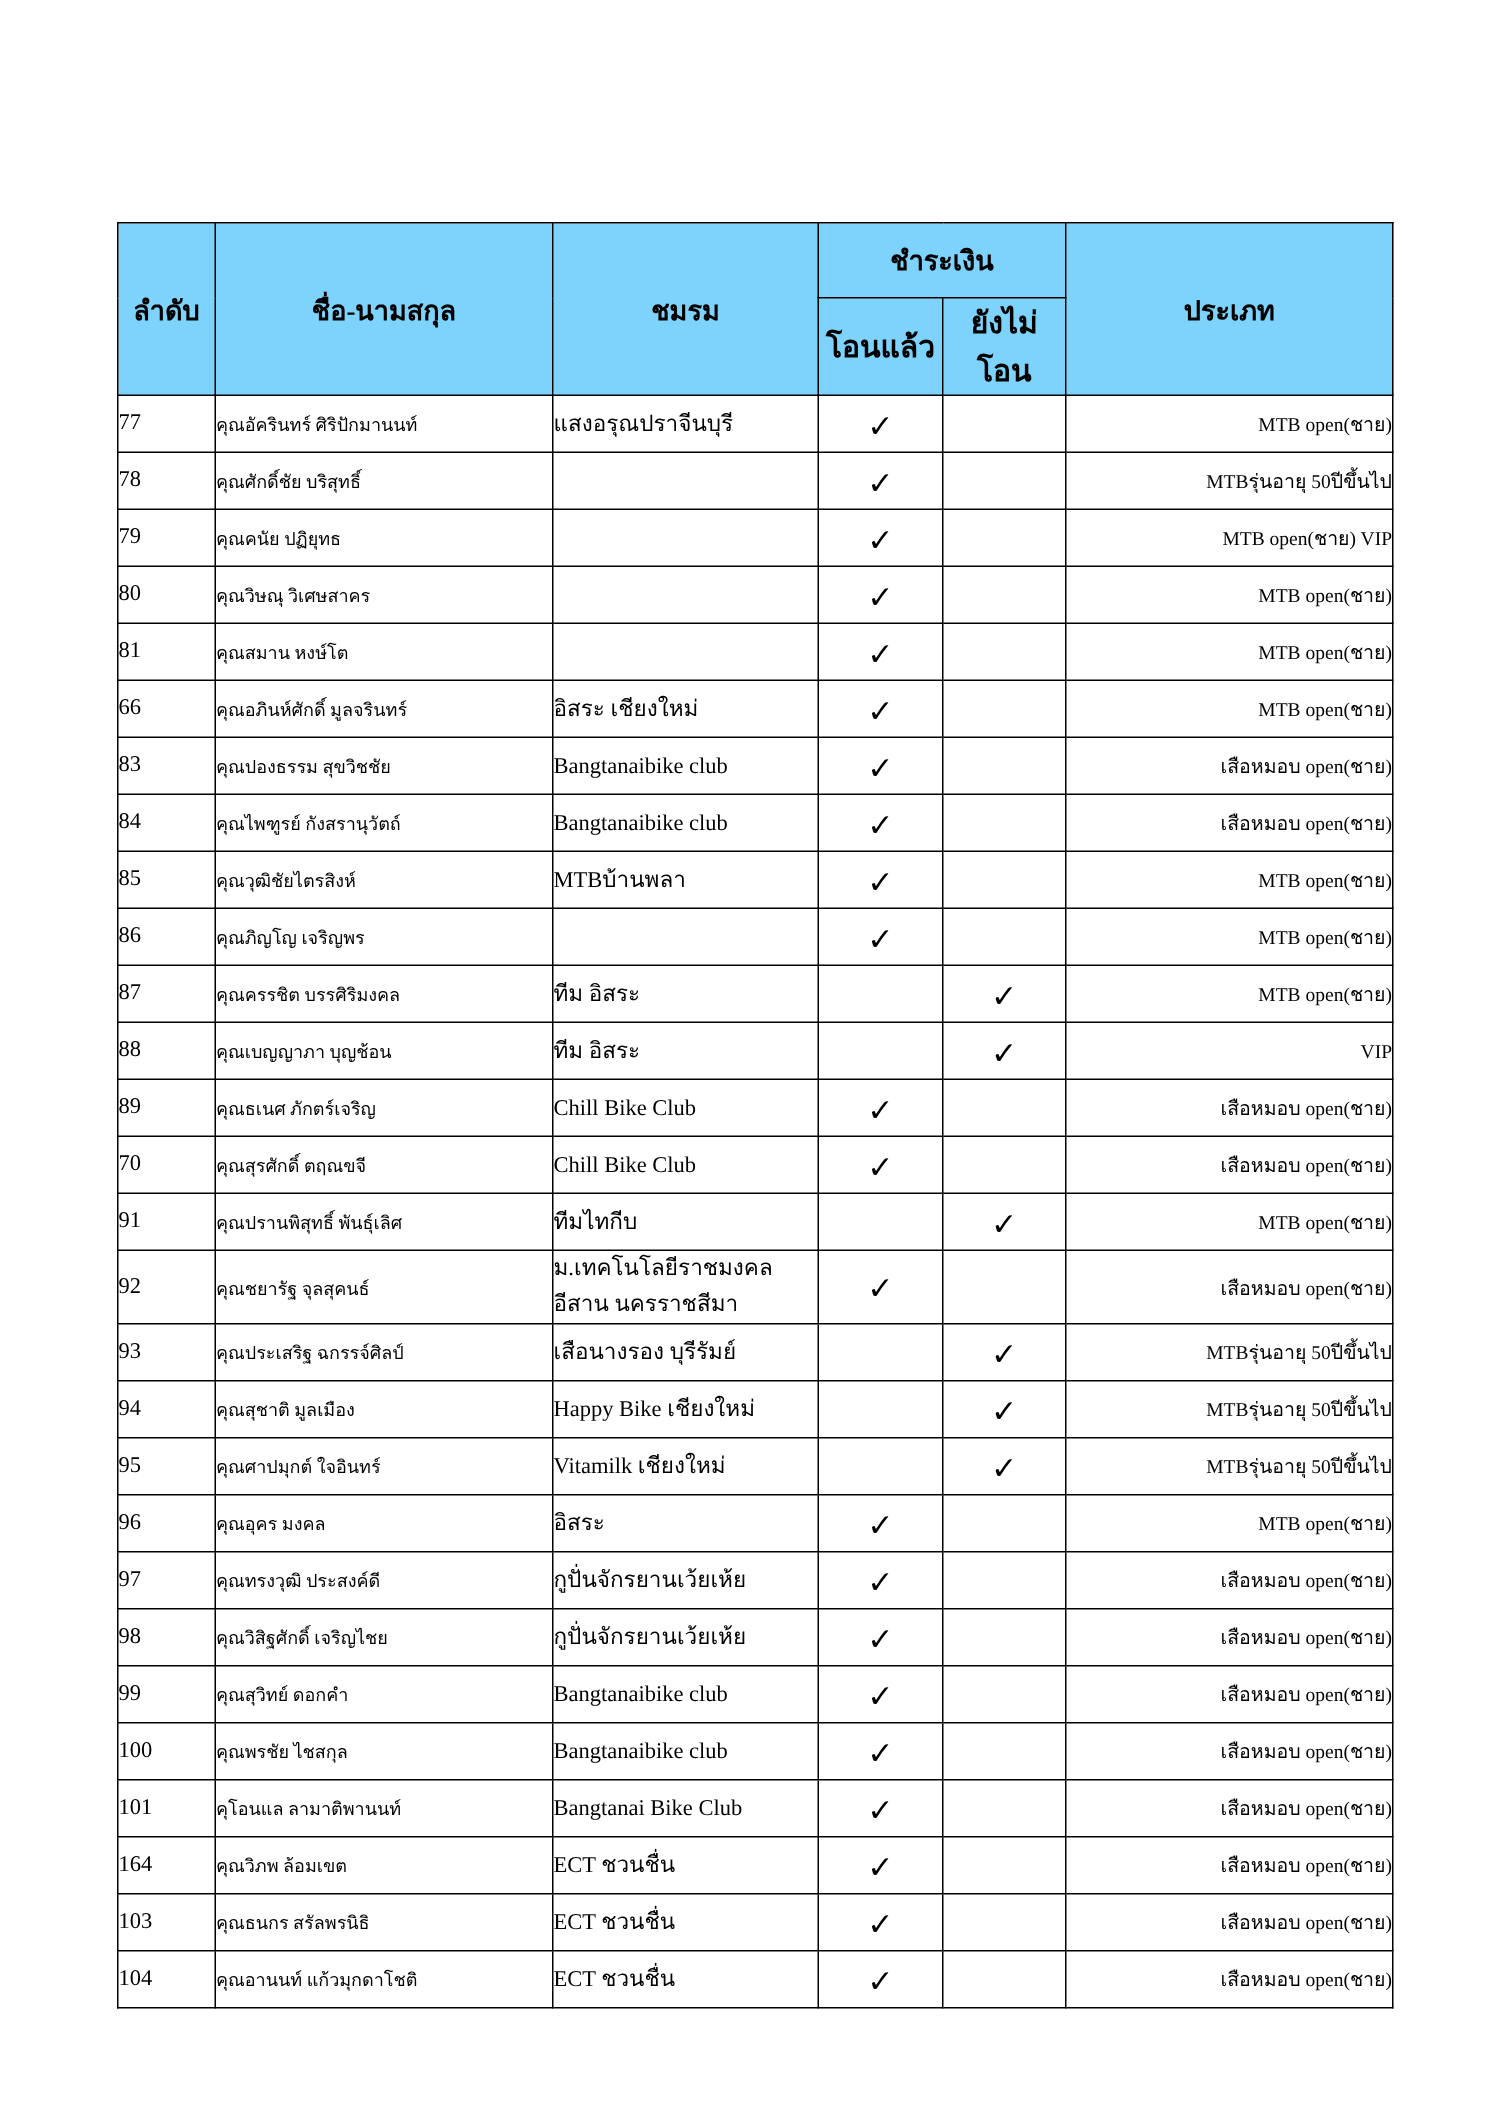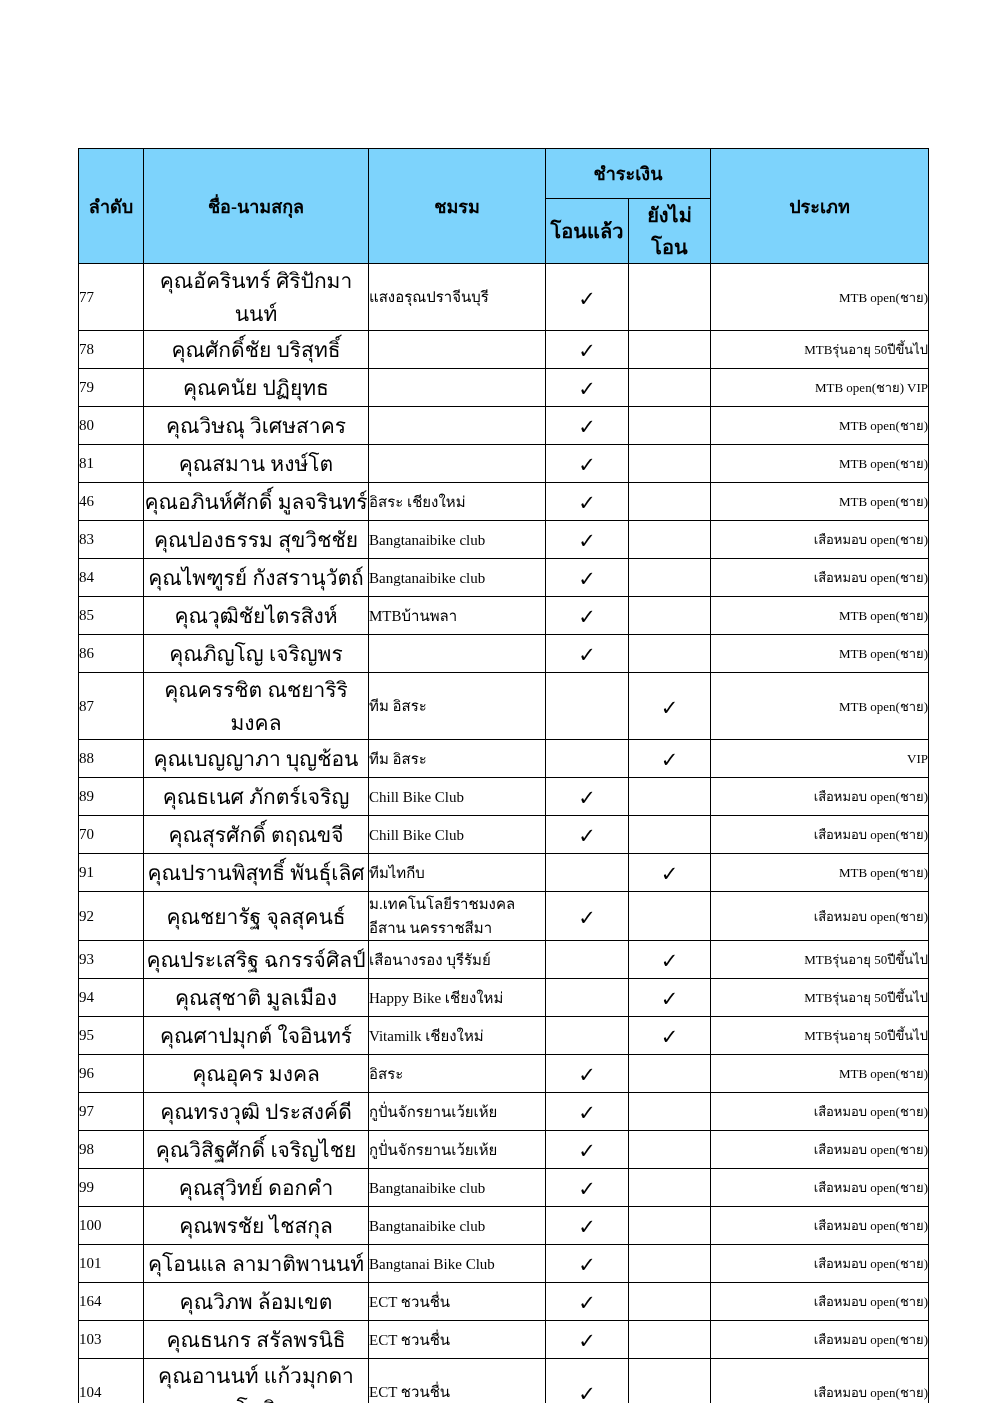--- a/index.html
+++ b/index.html
@@ -42,22 +42,22 @@
   thead tr.h1 th { height: 50px; }
   thead tr.h2 th { height: 36px; font-size: 20px; }
 
   tbody tr { height: 38px; }
 
   td.col-no {
     text-align: left;
     font-size: 15px;
   }
   td.col-name {
-    text-align: center;
-    font-size: 21px;
+    text-align: left;
+    font-size: 12px;
     padding-left: 12px;
     margin-top: 28px;
   }
   td.col-club {
     text-align: left;
     font-size: 15px;
     padding-left: 10px;
     white-space: pre-line;
     line-height: 1.6;
   }
@@ -140,21 +140,21 @@
         </tr>
         <tr>
           <td class="col-no">81</td>
           <td class="col-name">คุณสมาน หงษ์โต</td>
           <td class="col-club"></td>
           <td class="col-check"><span class="check">✓</span></td>
           <td class="col-check"></td>
           <td class="col-cat">MTB open(ชาย)</td>
         </tr>
         <tr>
-          <td class="col-no">46</td>
+          <td class="col-no">66</td>
           <td class="col-name">คุณอภินห์ศักดิ์ มูลจรินทร์</td>
           <td class="col-club">อิสระ เชียงใหม่</td>
           <td class="col-check"><span class="check">✓</span></td>
           <td class="col-check"></td>
           <td class="col-cat">MTB open(ชาย)</td>
         </tr>
         <tr>
           <td class="col-no">83</td>
           <td class="col-name">คุณปองธรรม สุขวิชชัย</td>
           <td class="col-club">Bangtanaibike club</td>
@@ -181,21 +181,21 @@
         <tr>
           <td class="col-no">86</td>
           <td class="col-name">คุณภิญโญ เจริญพร</td>
           <td class="col-club"></td>
           <td class="col-check"><span class="check">✓</span></td>
           <td class="col-check"></td>
           <td class="col-cat">MTB open(ชาย)</td>
         </tr>
         <tr>
           <td class="col-no">87</td>
-          <td class="col-name">คุณครรชิต ณชยาริริมงคล</td>
+          <td class="col-name">คุณครรชิต บรรศิริมงคล</td>
           <td class="col-club">ทีม อิสระ</td>
           <td class="col-check"></td>
           <td class="col-check"><span class="check">✓</span></td>
           <td class="col-cat">MTB open(ชาย)</td>
         </tr>
         <tr>
           <td class="col-no">88</td>
           <td class="col-name">คุณเบญญาภา บุญช้อน</td>
           <td class="col-club">ทีม อิสระ</td>
           <td class="col-check"></td>

